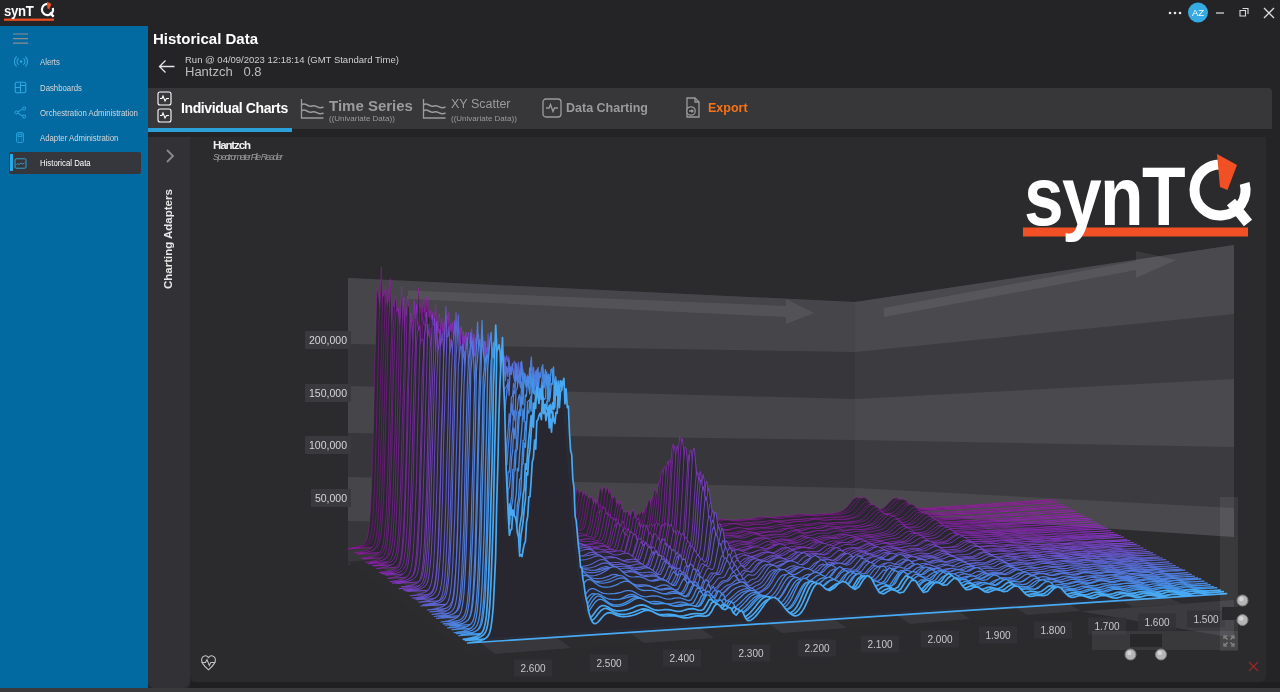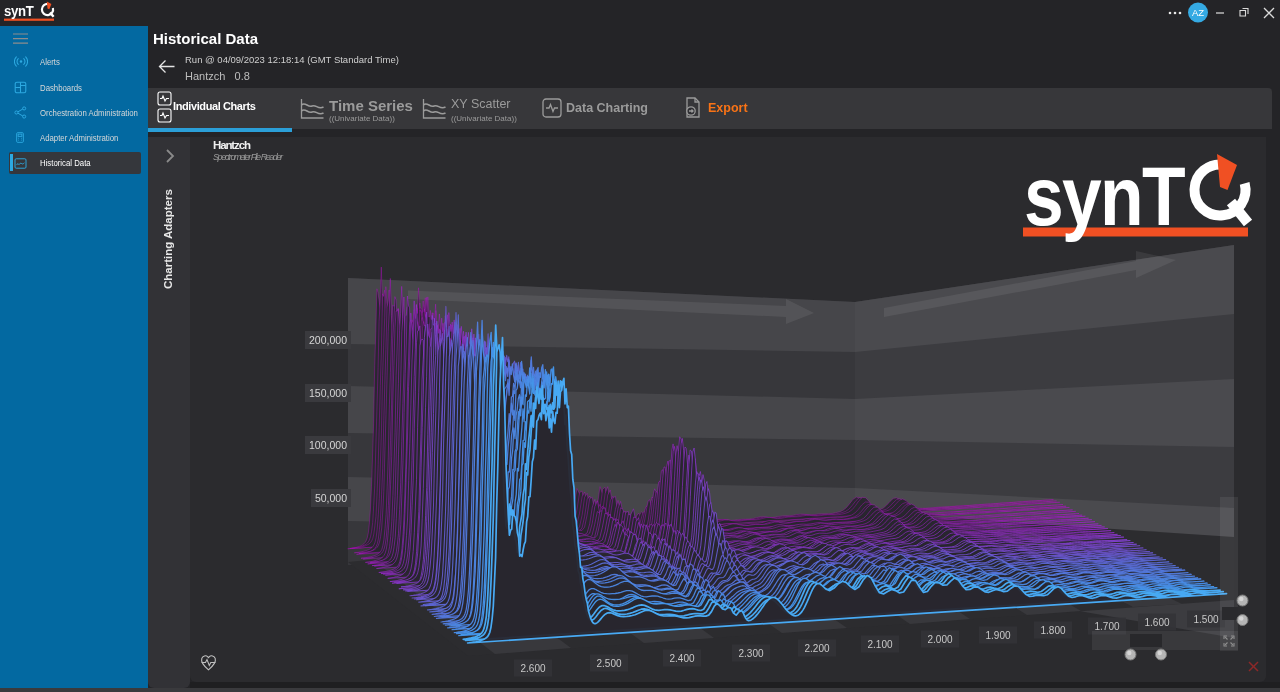--- a/index.html
+++ b/index.html
@@ -78,32 +78,32 @@
     </div>
 </div>
 <div class="abs" style="left:148px;top:26px;width:1132px;height:62px;background:#242427">
   <div class="abs" style="left:5px;top:4px;font-size:15px;font-weight:bold;color:#fff">Historical Data</div>
   <svg width="18" height="15" style="position:absolute;left:10px;top:33px">
       <g fill="none" stroke="#e4e4e4" stroke-width="1.3">
         <path d="M16.5,7.5 L1.5,7.5 M7.5,1.5 L1.5,7.5 L7.5,13.5"></path>
       </g>
     </svg>
   <div class="abs" style="left:37px;top:28px;font-size:9.5px;color:#cfcfcf">Run @ 04/09/2023 12:18:14 (GMT Standard Time)</div>
-  <div class="abs" style="left:37px;top:44px;font-size:11px;color:#bdbdbd">Hantzch&nbsp;&nbsp;&nbsp;0.8</div>
+  <div class="abs" style="left:37px;top:38px;font-size:13px;color:#bdbdbd">Hantzch&nbsp;&nbsp;&nbsp;0.8</div>
 </div>
 <div class="abs" style="left:148px;top:88px;width:1124px;height:41px;background:#37373a;border-radius:0 4px 0 0">
 <div style="position:absolute;left:9px;top:3px"><svg width="15" height="33" viewBox="0 0 15 33">
         <g fill="none" stroke="#fff" stroke-width="1.1">
           <rect x="1" y="1" width="13" height="13" rx="2"></rect>
           <path d="M3,7.5 L5,7.5 L6,5 L8,10 L9.5,7.5 L12,7.5"></path>
           <rect x="1" y="18" width="13" height="13" rx="2"></rect>
           <path d="M3,24.5 L5,24.5 L6,22 L8,27 L9.5,24.5 L12,24.5"></path>
         </g>
       </svg></div>
-<div style="position:absolute;left:25px;top:12px;font-size:11px;letter-spacing:-0.4px;font-weight:bold;color:#fff">Individual Charts</div>
+<div style="position:absolute;left:33px;top:12px;font-size:14px;letter-spacing:-0.4px;font-weight:bold;color:#fff">Individual Charts</div>
 <div style="position:absolute;left:152px;top:9px"><svg width="25" height="23" viewBox="0 0 25 23">
         <g fill="none" stroke="#9b9b9b" stroke-width="1.5">
           <path d="M1,1 L1,22 M1,22 L24,22" stroke-width="0"></path>
           <path d="M1.5,8 C5,4 8,11 12,9 C16,7 18,13 23.5,10"></path>
           <path d="M1.5,14 C5,10 8,17 12,15 C16,13 18,19 23.5,16"></path>
           <path d="M1.5,2 L1.5,21 L23.5,21" stroke-width="1.3"></path>
         </g>
       </svg></div>
 <div style="position:absolute;left:181px;top:9px;font-size:15px;font-weight:bold;color:#9b9b9b">Time Series</div>
 <div style="position:absolute;left:181px;top:26px;font-size:8px;color:#9b9b9b">((Univariate Data))</div>

